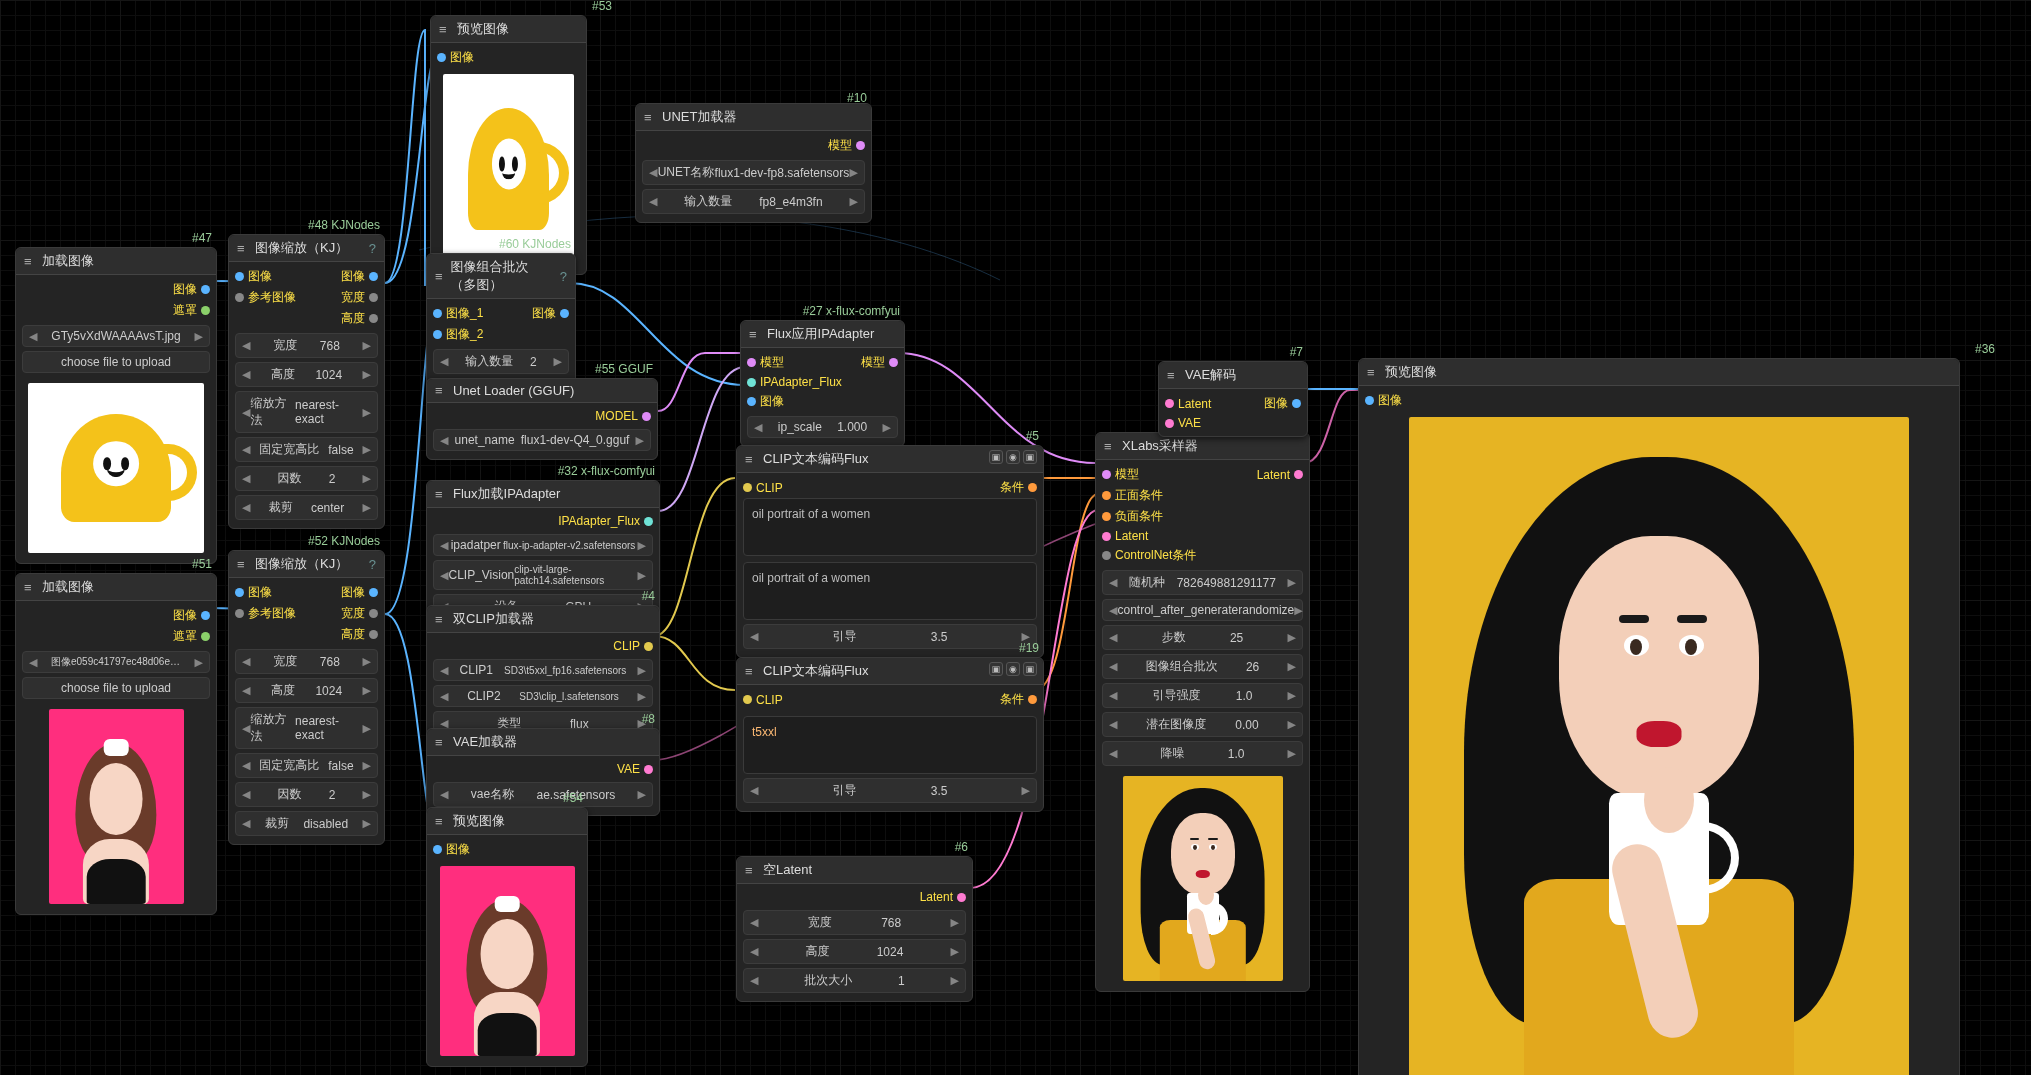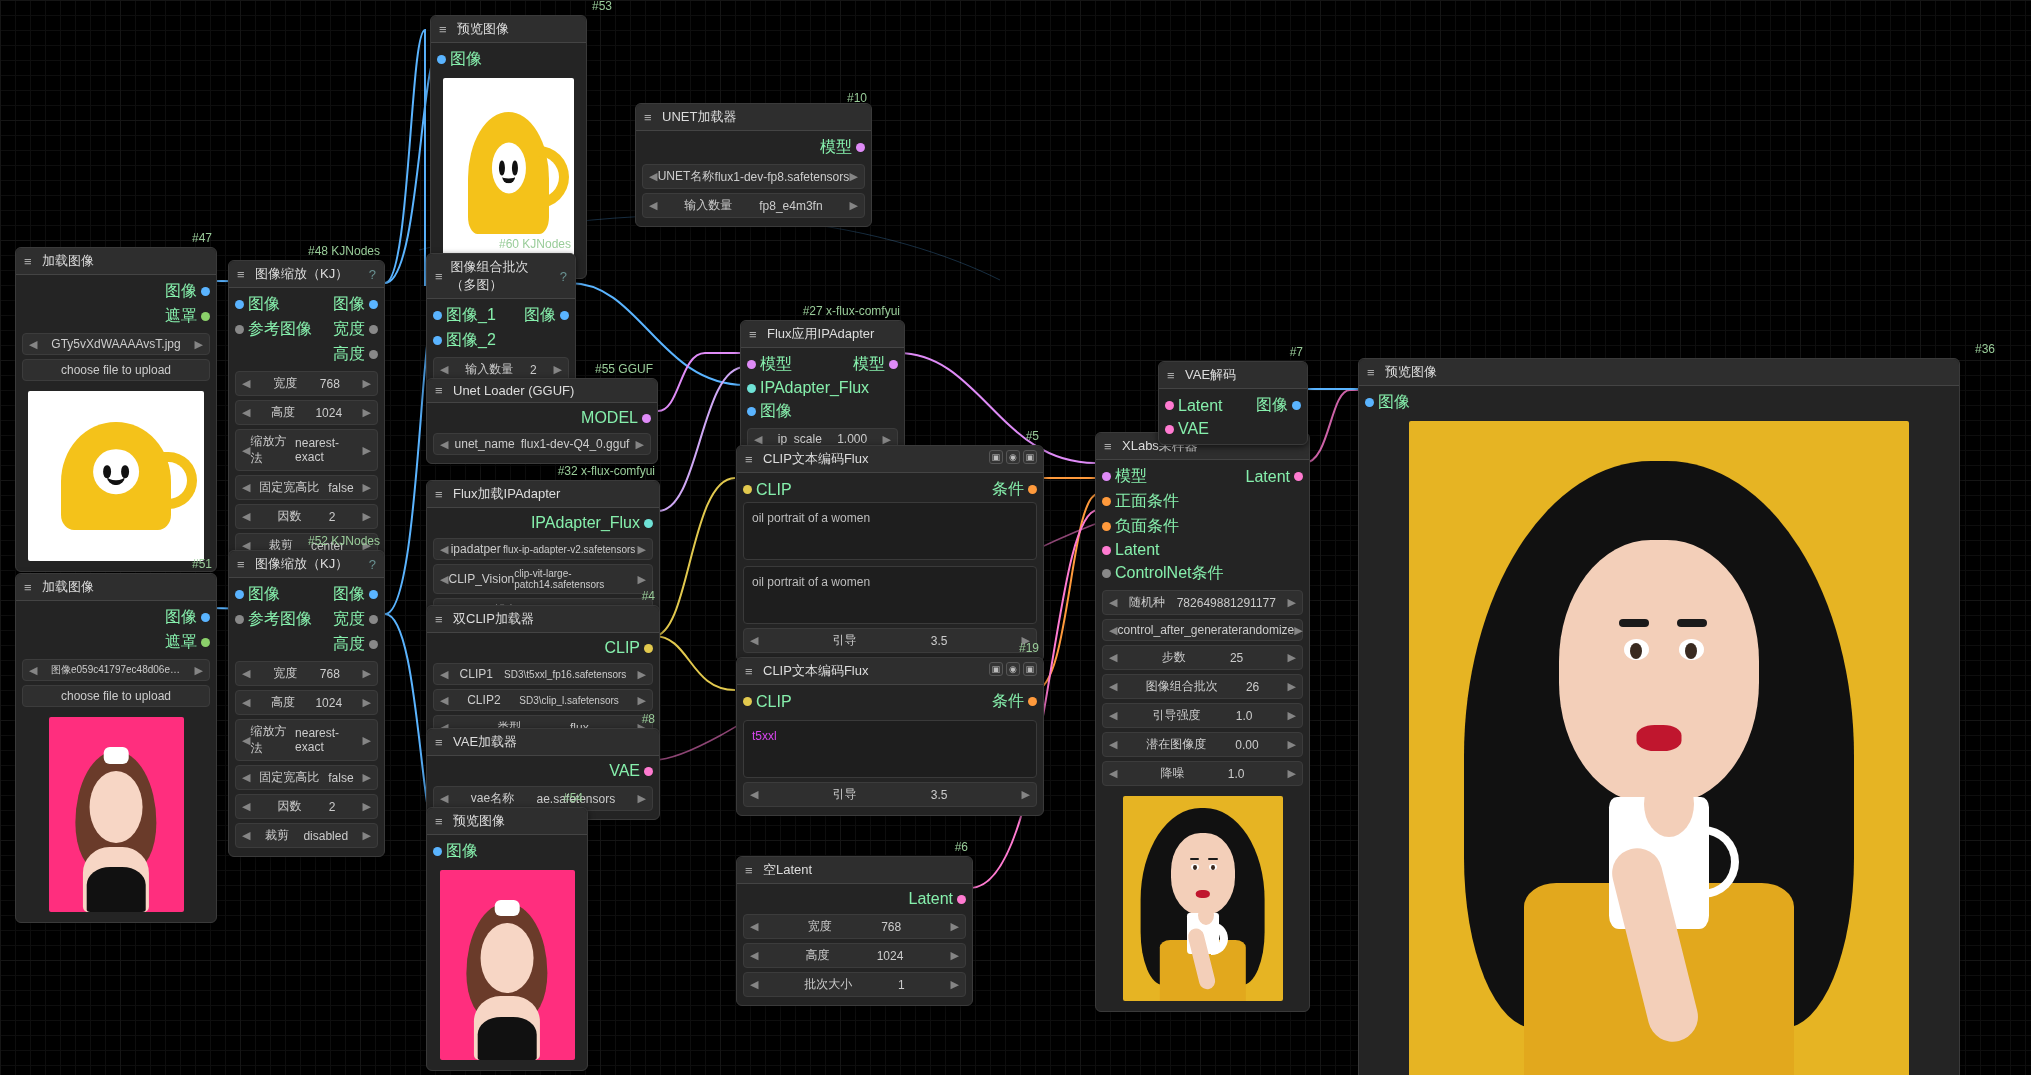--- a/index.html
+++ b/index.html
@@ -11,21 +11,21 @@
       linear-gradient(90deg,#0e0e0e 1px,transparent 1px);
     background-size:120px 120px,120px 120px,15px 15px,15px 15px;
   }
   svg.links{position:absolute;inset:0;width:2031px;height:1075px;pointer-events:none}
   .node{position:absolute;background:#242424;border:1px solid #3a3a3a;border-radius:6px;box-shadow:0 2px 6px rgba(0,0,0,.6)}
   .titlebar{display:flex;align-items:center;gap:6px;padding:4px 8px;background:#2e2e2e;border-bottom:1px solid #444;border-radius:6px 6px 0 0;font-size:13px;color:#ddd}
   .hamb{width:12px;display:inline-block;color:#aaa}
   .qmark{margin-left:auto;color:#7aa;opacity:.8}
   .badge{position:absolute;top:-18px;right:0;font-size:12px;color:#9c9;background:transparent;padding:1px 4px}
   .body{padding:4px 6px}
-  .iorow{display:flex;justify-content:space-between;font-size:16px;color:#86efac;padding:2px 0}
+  .iorow{display:flex;justify-content:space-between;font-size:12px;color:#fde047;padding:2px 0}
   .iorow .l{display:flex;align-items:center;gap:4px}
   .iorow .r{display:flex;align-items:center;gap:4px}
   .dot{width:9px;height:9px;border-radius:50%;display:inline-block;background:#888}
   .blue{background:#5ab4ff}.mag{background:#df8bf7}.pnk{background:#ff7bd1}.ylw{background:#e2c94e}.orn{background:#ff9a3c}.cyn{background:#6fe2d6}.grn{background:#8bd06a}
   .widget{display:flex;align-items:center;justify-content:space-between;background:#2f2f2f;border:1px solid #3c3c3c;border-radius:4px;margin:4px 0;padding:3px 6px;font-size:12px;color:#ccc}
   .widget .arL,.widget .arR{opacity:.55;font-size:11px}
   .textbox{background:#1e1e1e;border:1px solid #3a3a3a;border-radius:4px;padding:8px;color:#bdbdbd;font-size:12px}
   .imgbox{display:flex;justify-content:center;align-items:center;padding:6px}
   .img{border-radius:2px}
   .mug{background:#fff;display:flex;align-items:center;justify-content:center}
@@ -122,21 +122,21 @@
               <div class="mugFace">
                 <div class="mugEyes"></div>
                 <div class="mugSmile"></div>
               </div>
             </div>
           </div>
         </div>
   </div>
 </div>
 
-<div class="node" style="left:228px;top:260px;width:155px">
+<div class="node" style="left:228px;top:234px;width:155px">
   <div class="badge">#48 KJNodes</div>
   <div class="titlebar">
         <span class="hamb">≡</span>
         <span>图像缩放（KJ）</span>
         <span class="qmark">?</span>
       </div>
   <div class="body">
     <div class="iorow">
           <span class="l">
             <span class="dot blue"></span>
@@ -629,21 +629,21 @@
           <span class="l">
             <span class="dot ylw"></span>
             <span>CLIP</span>
           </span>
           <span class="r">
             <span>条件</span>
             <span class="dot orn"></span>
           </span>
         </div>
     <div style="height:6px"></div>
-    <div class="textbox" style="height:40px;color:#d946ef">t5xxl</div>
+    <div class="textbox" style="height:40px;color:#fdba74">t5xxl</div>
     <div class="widget">
           <span class="arL">◀</span>
           <span>引导</span>
           <span>3.5</span>
           <span class="arR">▶</span>
         </div>
   </div>
 </div>
 
 <div class="node" style="left:736px;top:856px;width:235px">

